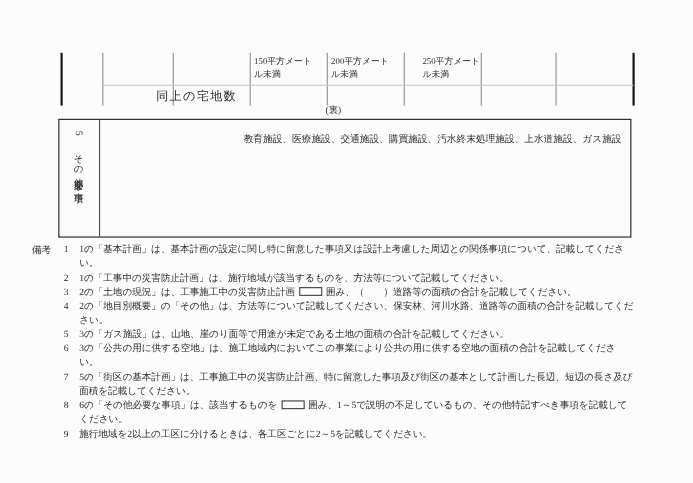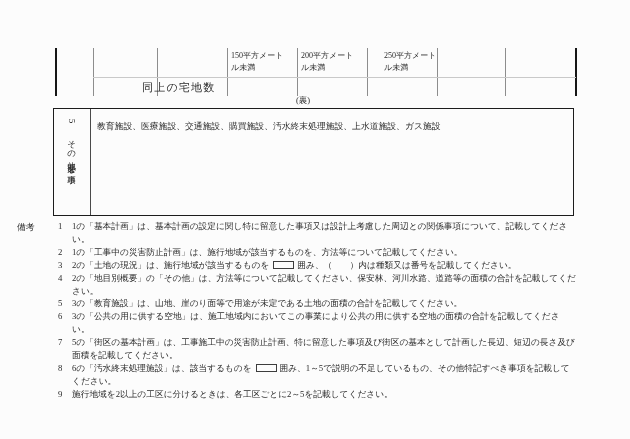--- a/index.html
+++ b/index.html
@@ -35,24 +35,24 @@
     position:absolute; left:0; top:7px; width:36px; text-align:center;
     font-size:9px; transform:rotate(90deg); color:#2a2a2a;
   }
   .obox-label {
     position:absolute; left:0; top:25px; width:36px; height:84px;
     writing-mode:vertical-rl; text-orientation:upright;
     font-size:8.5px; letter-spacing:1px; line-height:36px; color:#2a2a2a;
   }
   .obox-content {
     position:absolute; left:43px; top:11px; right:8px;
-    font-size:8.8px; line-height:13px; color:#2a2a2a;
+    font-size:8.8px; line-height:13px; color:#2a2a2a;text-align:right;
   }
   
-  .notes-heading { position:absolute; left:17px; top:222px; font-size:8.8px; color:#2a2a2a; }
+  .notes-heading { position:absolute; left:29px; top:222px; font-size:8.8px; color:#2a2a2a; }
   .notes { position:absolute; left:58px; top:220px; width:520px; }
   .note-row { display:flex; font-size:8.7px; line-height:12.9px; color:#2a2a2a; }
   .note-no { flex:0 0 14px; width:14px; }
   .note-text { width:505px; word-break:break-all; }
   .inline-box {
     display:inline-block; width:21px; height:8px;
     border:1px solid #3d3d3d; margin:0 3px 0 4px; vertical-align:-1px;
     background:transparent;
   }
 </style>
@@ -94,41 +94,41 @@
     <div class="note-row">
       <span class="note-no">1</span>
       <span class="note-text">1の「基本計画」は、基本計画の設定に関し特に留意した事項又は設計上考慮した周辺との関係事項について、記載してください。</span>
     </div>
     <div class="note-row">
       <span class="note-no">2</span>
       <span class="note-text">1の「工事中の災害防止計画」は、施行地域が該当するものを、方法等について記載してください。</span>
     </div>
     <div class="note-row">
       <span class="note-no">3</span>
-      <span class="note-text"><span>2の「土地の現況」は、施行地域が該当するものを</span><span class="inline-box"></span><span>囲み、（　　）内は種類又は番号を記載してください。</span></span>
+      <span class="note-text"><span>2の「土地の現況」は、工事施工中の災害防止計画</span><span class="inline-box"></span><span>囲み、（　　）道路等の面積の合計を記載してください。</span></span>
     </div>
     <div class="note-row">
       <span class="note-no">4</span>
       <span class="note-text">2の「地目別概要」の「その他」は、方法等について記載してください、保安林、河川水路、道路等の面積の合計を記載してください。</span>
     </div>
     <div class="note-row">
       <span class="note-no">5</span>
-      <span class="note-text">3の「教育施設」は、山地、崖のり面等で用途が未定である土地の面積の合計を記載してください。</span>
+      <span class="note-text">3の「ガス施設」は、山地、崖のり面等で用途が未定である土地の面積の合計を記載してください。</span>
     </div>
     <div class="note-row">
       <span class="note-no">6</span>
       <span class="note-text">3の「公共の用に供する空地」は、施工地域内においてこの事業により公共の用に供する空地の面積の合計を記載してください。</span>
     </div>
     <div class="note-row">
       <span class="note-no">7</span>
       <span class="note-text">5の「街区の基本計画」は、工事施工中の災害防止計画、特に留意した事項及び街区の基本として計画した長辺、短辺の長さ及び面積を記載してください。</span>
     </div>
     <div class="note-row">
       <span class="note-no">8</span>
-      <span class="note-text"><span>6の「汚水終末処理施設」は、該当するものを</span><span class="inline-box"></span><span>囲み、1～5で説明の不足しているもの、その他特記すべき事項を記載してください。</span></span>
+      <span class="note-text"><span>6の「その他必要な事項」は、該当するものを</span><span class="inline-box"></span><span>囲み、1～5で説明の不足しているもの、その他特記すべき事項を記載してください。</span></span>
     </div>
     <div class="note-row">
       <span class="note-no">9</span>
       <span class="note-text">施行地域を2以上の工区に分けるときは、各工区ごとに2～5を記載してください。</span>
     </div>
   </div>
 
 </div>
 
 </body></html>

